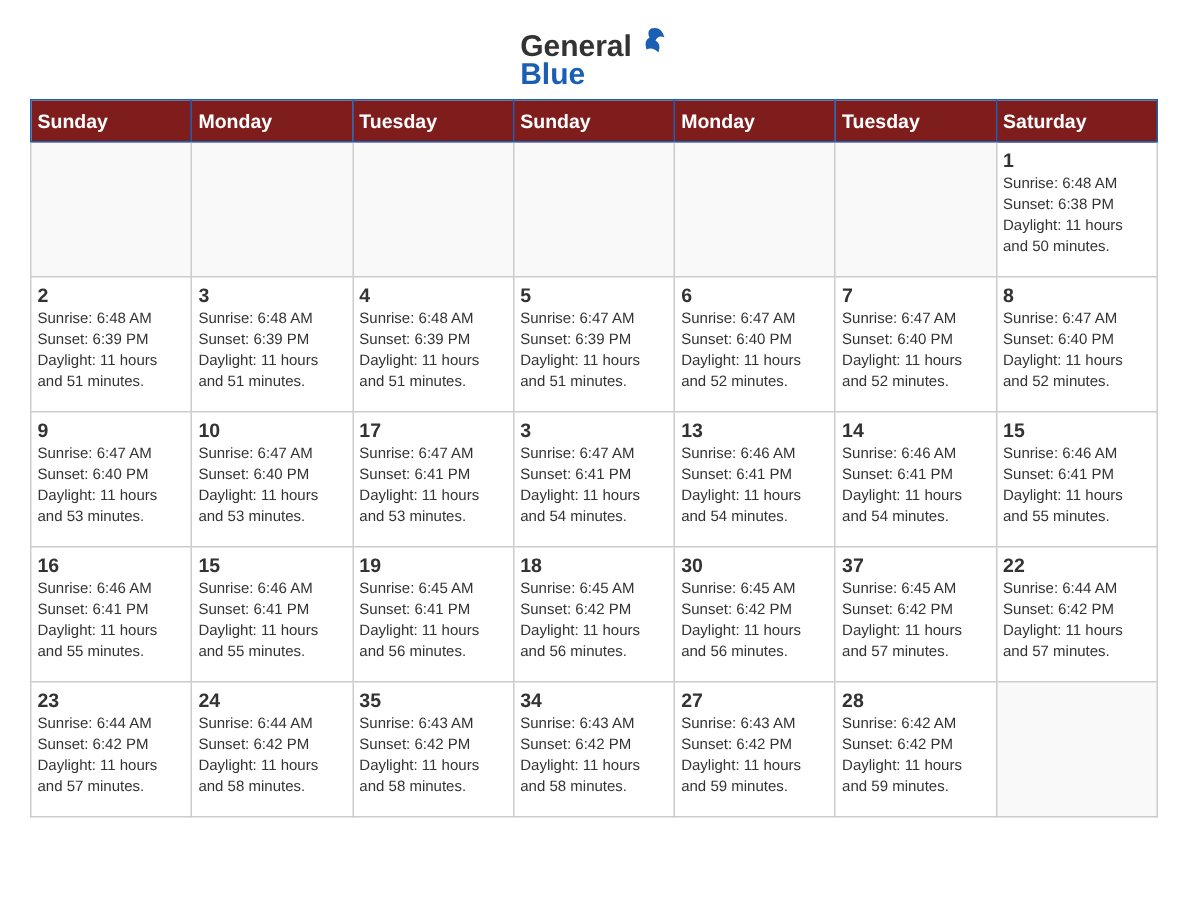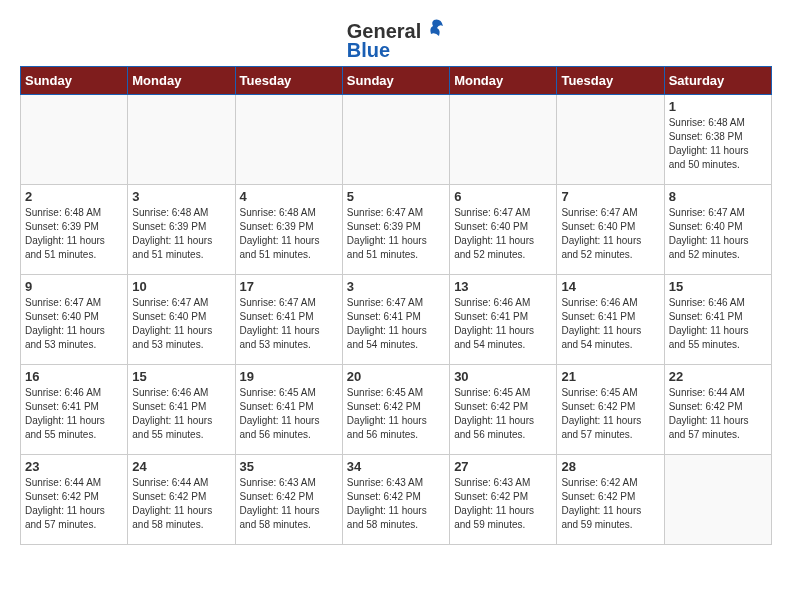--- a/index.html
+++ b/index.html
@@ -188,29 +188,29 @@
         </td>
         <td>
           <div class="day-number">15</div>
           <div class="day-info">Sunrise: 6:46 AM<br>Sunset: 6:41 PM<br>Daylight: 11 hours and 55 minutes.</div>
         </td>
         <td>
           <div class="day-number">19</div>
           <div class="day-info">Sunrise: 6:45 AM<br>Sunset: 6:41 PM<br>Daylight: 11 hours and 56 minutes.</div>
         </td>
         <td>
-          <div class="day-number">20</div>
+          <div class="day-number">18</div>
           <div class="day-info">Sunrise: 6:45 AM<br>Sunset: 6:42 PM<br>Daylight: 11 hours and 56 minutes.</div>
         </td>
         <td>
           <div class="day-number">30</div>
           <div class="day-info">Sunrise: 6:45 AM<br>Sunset: 6:42 PM<br>Daylight: 11 hours and 56 minutes.</div>
         </td>
         <td>
-          <div class="day-number">21</div>
+          <div class="day-number">37</div>
           <div class="day-info">Sunrise: 6:45 AM<br>Sunset: 6:42 PM<br>Daylight: 11 hours and 57 minutes.</div>
         </td>
         <td>
           <div class="day-number">22</div>
           <div class="day-info">Sunrise: 6:44 AM<br>Sunset: 6:42 PM<br>Daylight: 11 hours and 57 minutes.</div>
         </td>
       </tr>
       <tr>
         <td>
           <div class="day-number">23</div>

